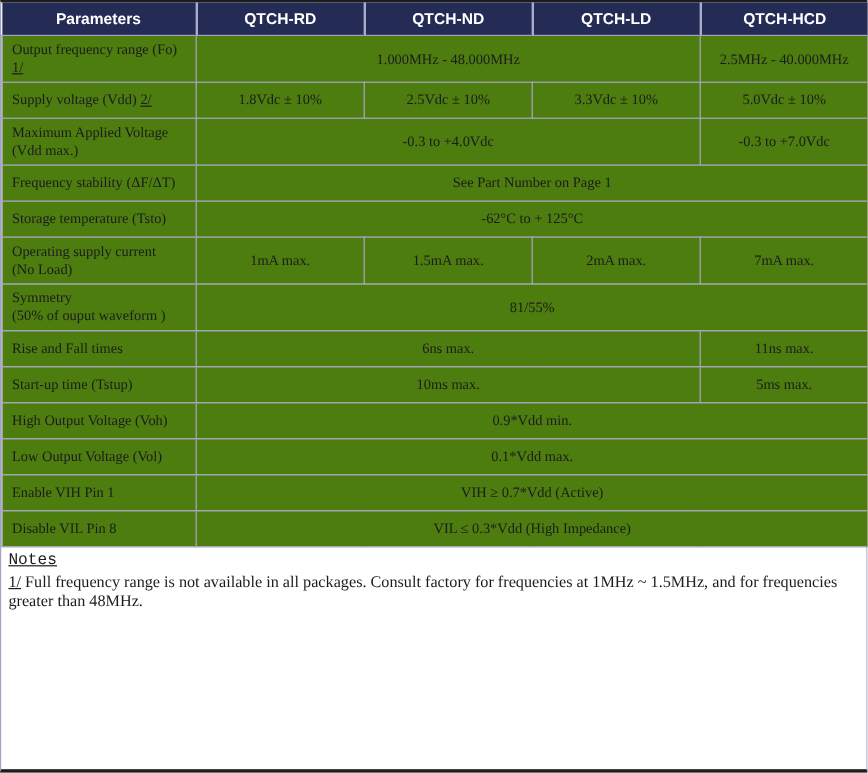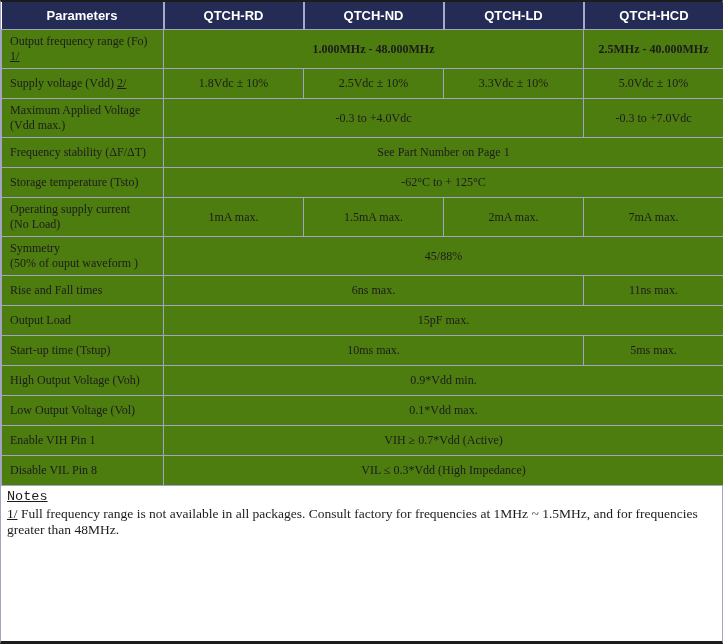--- a/index.html
+++ b/index.html
@@ -38,21 +38,21 @@
   tbody td{
     border:1px solid var(--grid);
     font-size:12px;line-height:15px;
     padding:4px 8px;height:21px;
     vertical-align:middle;
     background:#4d7c0f;
   }
   td.param{text-align:left;}
   td.param .param-text{white-space:pre-line;}
   td.val{text-align:center;}
-  td.val.bold{font-weight:bold;text-align:center;}
+  td.val.bold{font-weight:normal;text-align:center;}
   .note-ref{text-decoration:underline;}
   .notes{
     flex:1;box-sizing:border-box;
     padding:2px 6px 2px 6px;
     font-size:13.5px;line-height:16.5px;
   }
   .notes-title{text-decoration:underline;display:inline-block;font-family:Liberation Mono, monospace;}
   .note-line{margin:0;}
 </style>
 </head>
@@ -107,30 +107,26 @@
           <td class="param"><span class="param-text">Operating supply current
 (No Load)</span></td>
           <td class="val" colspan="1">1mA max.</td>
           <td class="val" colspan="1">1.5mA max.</td>
           <td class="val" colspan="1">2mA max.</td>
           <td class="val" colspan="1">7mA max.</td>
         </tr>
         <tr>
           <td class="param"><span class="param-text">Symmetry
 (50% of ouput waveform )</span></td>
-          <td class="val" colspan="4">45/88%</td>
+          <td class="val" colspan="4">81/55%</td>
         </tr>
         <tr>
           <td class="param"><span class="param-text">Rise and Fall times</span></td>
           <td class="val" colspan="3">6ns max.</td>
           <td class="val" colspan="1">11ns max.</td>
-        </tr>
-        <tr>
-          <td class="param"><span class="param-text">Output Load</span></td>
-          <td class="val" colspan="4">15pF max.</td>
         </tr>
         <tr>
           <td class="param"><span class="param-text">Start-up time (Tstup)</span></td>
           <td class="val" colspan="3">10ms max.</td>
           <td class="val" colspan="1">5ms max.</td>
         </tr>
         <tr>
           <td class="param"><span class="param-text">High Output Voltage (Voh)</span></td>
           <td class="val" colspan="4">0.9*Vdd min.</td>
         </tr>

